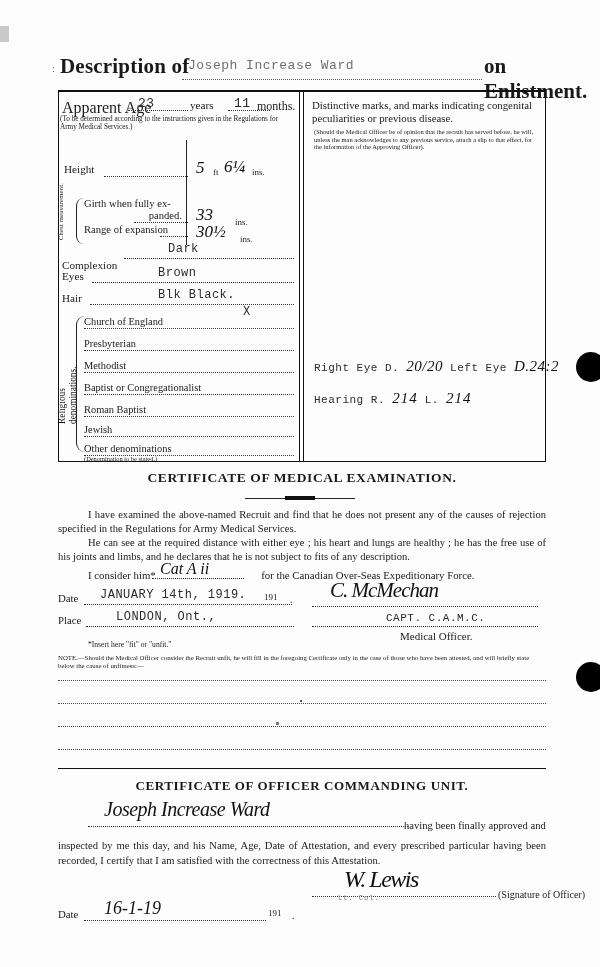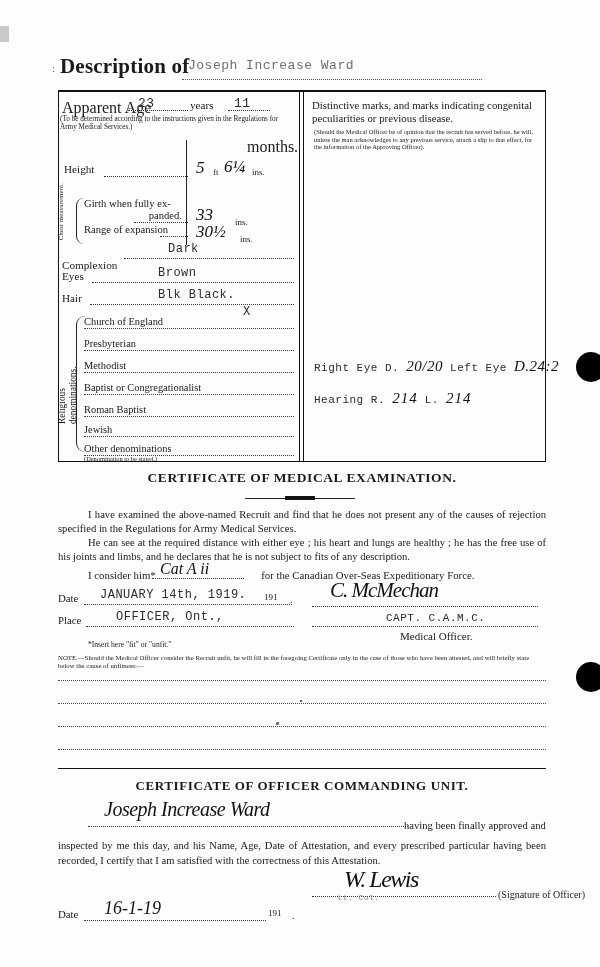--- a/index.html
+++ b/index.html
@@ -76,21 +76,21 @@
   
   .lbl { font-size: 11.2px; }
   .small-note { font-size: 7.2px; line-height: 1.15; }
 
   #age-label { left: 62px; top: 99px; font-size: 16px; }
   #age-years-dots { left: 128px; top: 110px; width: 60px; border-bottom: 1px dotted #333; }
   #age-val { left: 138px; top: 96px; font-size: 13px; }
   #age-years-word { left: 190px; top: 99px; font-size: 11.2px; }
   #age-months-dots { left: 228px; top: 110px; width: 42px; border-bottom: 1px dotted #333; }
   #age-months-val { left: 234px; top: 96px; font-size: 13px; }
-  #age-months-word { left: 247px; top: 99px; font-size: 16px; margin-top: 39px; }
+  #age-months-word { left: 257px; top: 99px; font-size: 12px; }
   #age-note { left: 60px; top: 115px; width: 234px; }
 
   #inner-divider { left: 186px; top: 140px; height: 105px; border-left: 1.2px solid #222; }
 
   #height-label { left: 64px; top: 163px; font-size: 11.2px; }
   #height-dots { left: 104px; top: 176px; width: 84px; border-bottom: 1px dotted #333; }
   #height-ft { left: 196px; top: 158px; font-size: 17px; }
   #height-ft-u { left: 213px; top: 167px; font-size: 9px; }
   #height-in { left: 224px; top: 157px; font-size: 17px; }
   #height-in-u { left: 252px; top: 167px; font-size: 9px; }
@@ -254,20 +254,21 @@
   <div class="abs punch" id="punch-1"></div>
   <div class="abs punch" id="punch-2"></div>
   <div class="abs" id="speck-1"></div>
   <div class="abs" id="speck-2"></div>
   <div class="abs" id="colon-mark">:</div>
 
   <div class="abs" id="title-row">
     <span id="desc-of">Description of</span>
     <span class="type" id="name-written">Joseph Increase Ward</span>
     <span class="abs" id="name-rule"></span>
+    <span id="on-enlistment">on Enlistment.</span>
   </div>
   <div class="abs" id="header-rule"></div>
 
   <div class="abs" id="table"></div>
   <div class="abs" id="table-mid-a"></div>
   <div class="abs" id="table-mid-b"></div>
 
   <div class="abs lbl" id="age-label">Apparent  Age</div>
   <div class="abs" id="age-years-dots"></div>
   <div class="abs type" id="age-val">23</div>
@@ -389,21 +390,21 @@
   <div class="abs" id="date-dots-1"></div>
   <div class="abs type" id="date-val-1">JANUARY 14th, 1919.</div>
   <div class="abs" id="date-191-1">191</div>
   <div class="abs" id="date-dot-1">.</div>
 
   <div class="abs" id="sig-line-1"></div>
   <div class="abs hand" id="sig-1">C. McMechan</div>
 
   <div class="abs" id="place-label">Place</div>
   <div class="abs" id="place-dots"></div>
-  <div class="abs type" id="place-val">OFFICER,  Ont.,</div>
+  <div class="abs type" id="place-val">LONDON,  Ont.,</div>
 
   <div class="abs type" id="rank-val">CAPT. C.A.M.C.</div>
   <div class="abs" id="rank-dots"></div>
   <div class="abs" id="medical-officer">Medical Officer.</div>
 
   <div class="abs" id="insert-note">*Insert here "fit" or "unfit."</div>
   <div class="abs" id="unfit-note">NOTE.—Should the Medical Officer consider the Recruit unfit, he will fill in the foregoing Certificate only in the case of those who have been attested, and will briefly state below the cause of unfitness:—</div>
 
   <div class="abs blankline" style="top:680px;"></div>
   <div class="abs blankline" style="top:703px;"></div>

